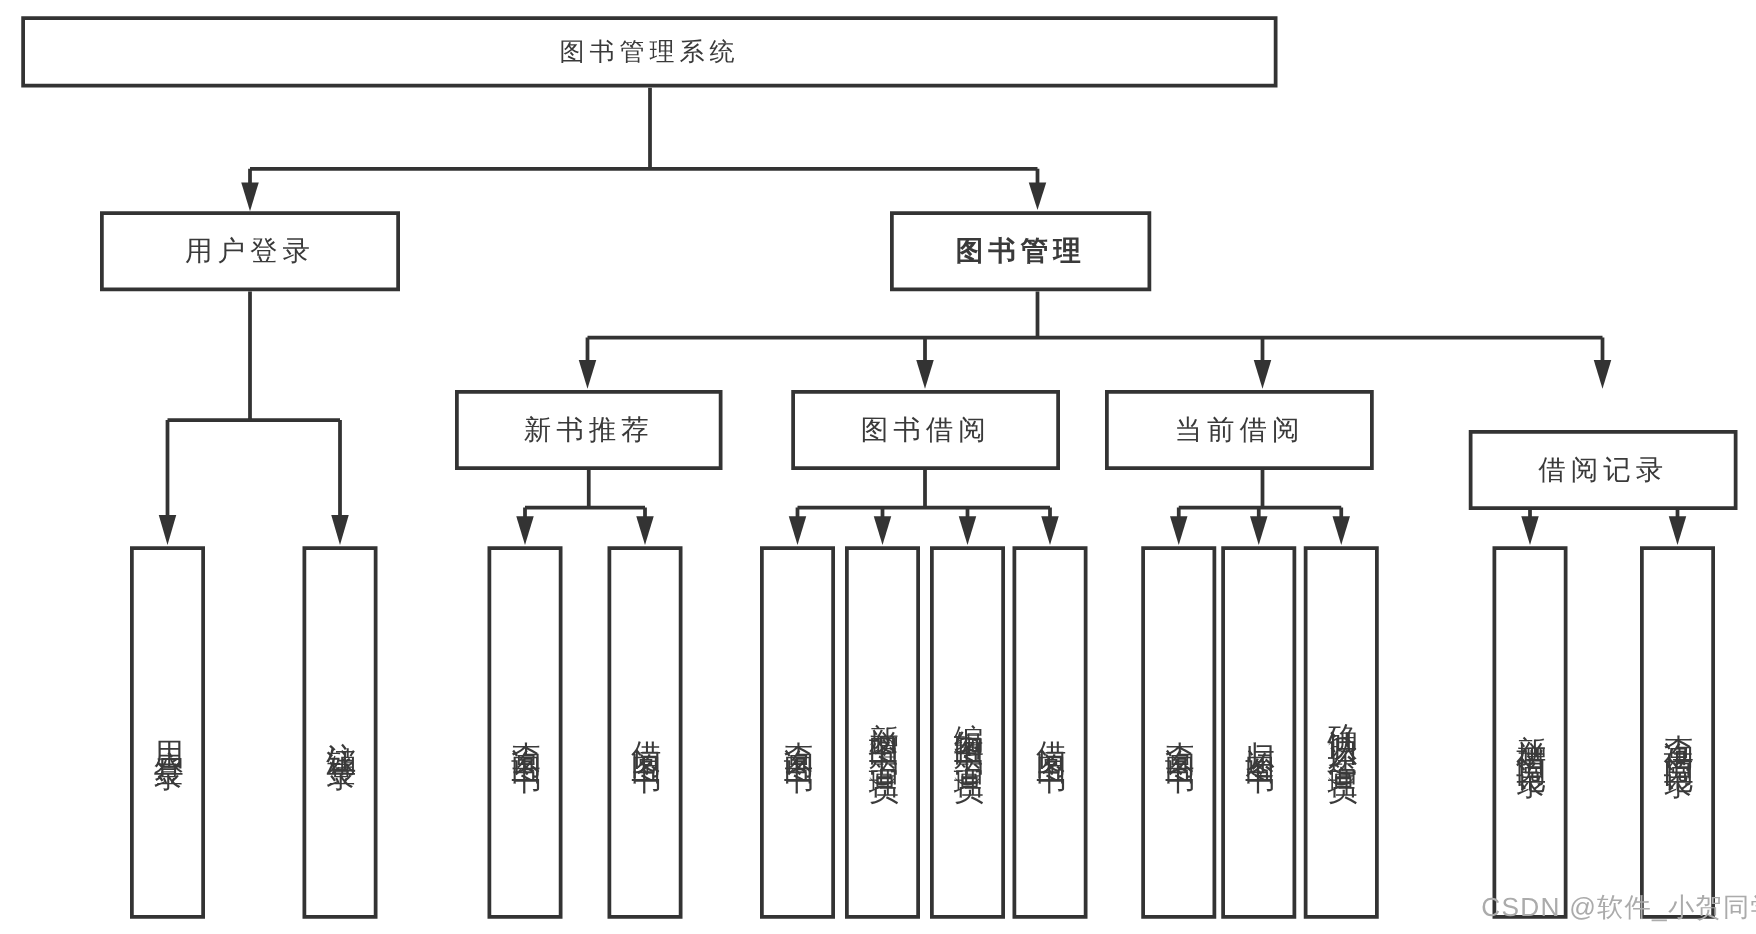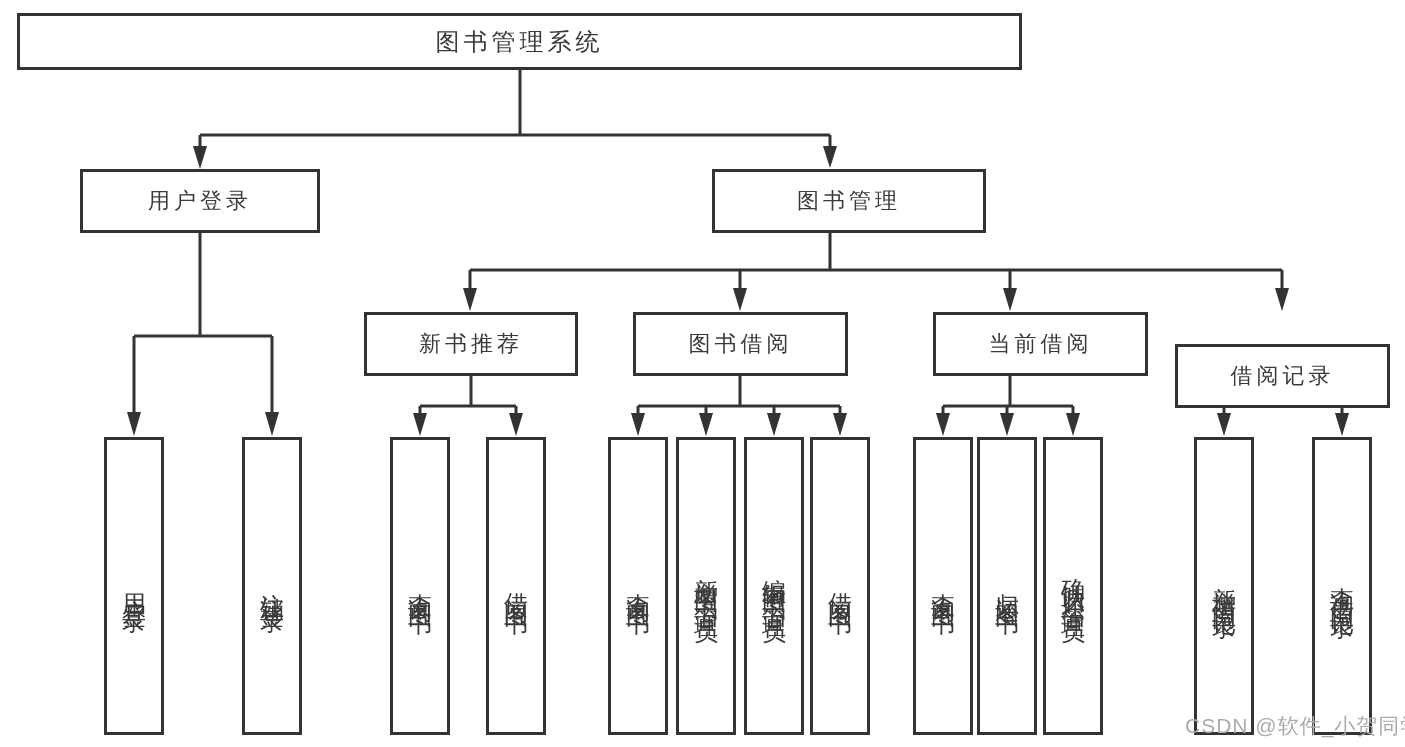--- a/index.html
+++ b/index.html
@@ -22,21 +22,21 @@
     background: #ffffff;
     border: 3px solid #333333;
     color: #3a3a3a;
     display: flex;
     align-items: center;
     justify-content: center;
     text-align: center;
   }
   .node-root {
     left: 17px; top: 13px; width: 1005px; height: 57px;
-    font-size: 24px; letter-spacing: 4px;
+    font-size: 20px; letter-spacing: 4px;
   }
   .node-branch {
     height: 64px;
     font-size: 22px; letter-spacing: 4px;
   }
   .lv2 { top: 169px; }
   .lv3 { top: 312px; }
   .node-leaf {
     top: 437px; width: 60px; height: 298px;
     font-size: 24px;
@@ -112,31 +112,31 @@
     </g>
   </svg>
 
   <div class="node node-root">
     <span>图书管理系统</span>
   </div>
 
   <div class="node node-branch lv2" style="left:80px; width:240px;">
     <span>用户登录</span>
   </div>
-  <div class="node node-branch lv2" style="left:712px; width:274px;">
+  <div class="node node-branch lv2" style="left:712px; width:209px;font-weight:bold;">
     <span>图书管理</span>
   </div>
 
   <div class="node node-branch lv3" style="left:633px; width:215px;">
     <span>图书借阅</span>
   </div>
   <div class="node node-branch lv3" style="left:364px; width:214px;">
     <span>新书推荐</span>
   </div>
-  <div class="node node-branch lv3" style="left:933px; width:215px;">
+  <div class="node node-branch lv3" style="left:884px; width:215px;">
     <span>当前借阅</span>
   </div>
   <div class="node node-branch lv3" style="left:1175px; width:215px;margin-top:32px;">
     <span>借阅记录</span>
   </div>
 
   <div class="node node-leaf" style="left:104px;">
     <span class="vtext">用户登录</span>
   </div>
   <div class="node node-leaf" style="left:242px;">

